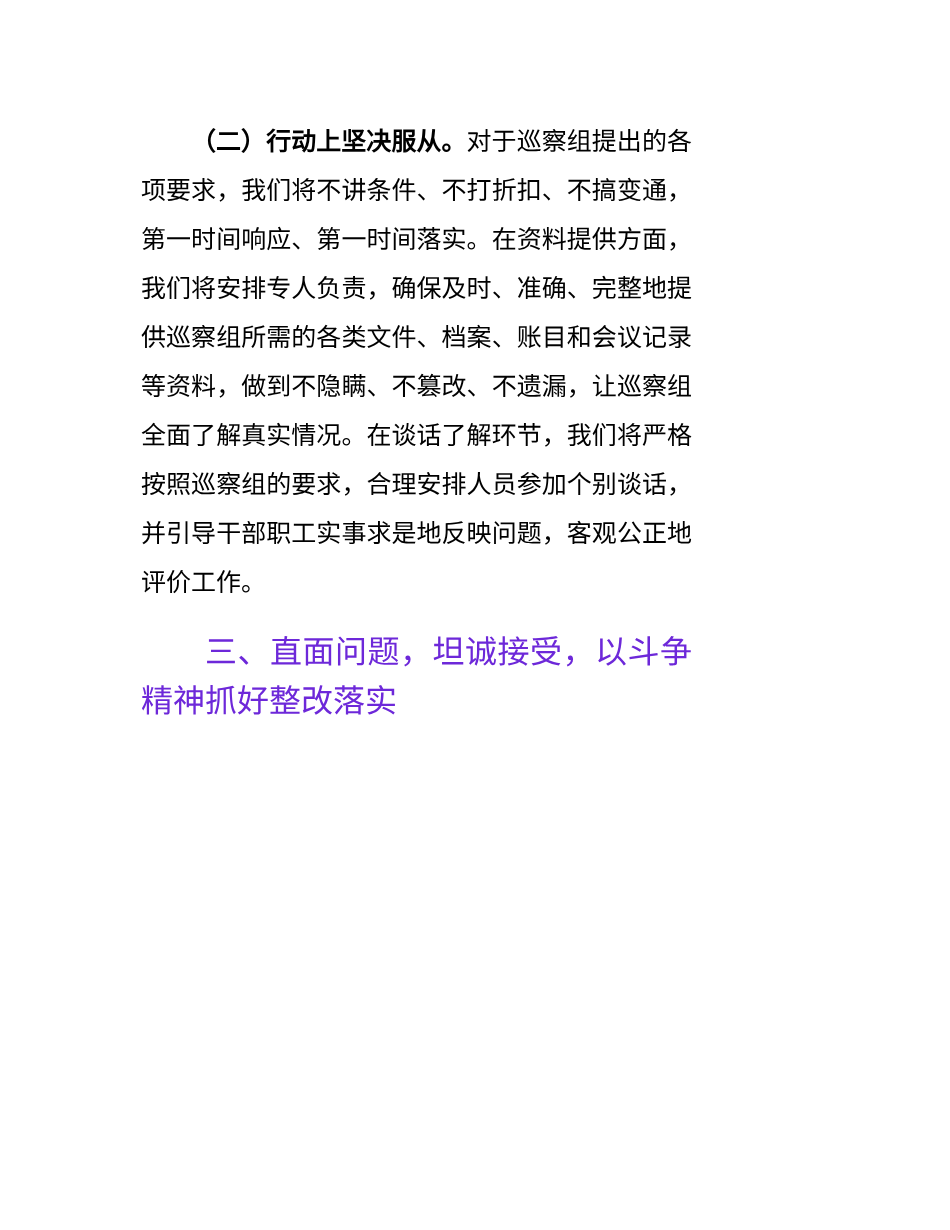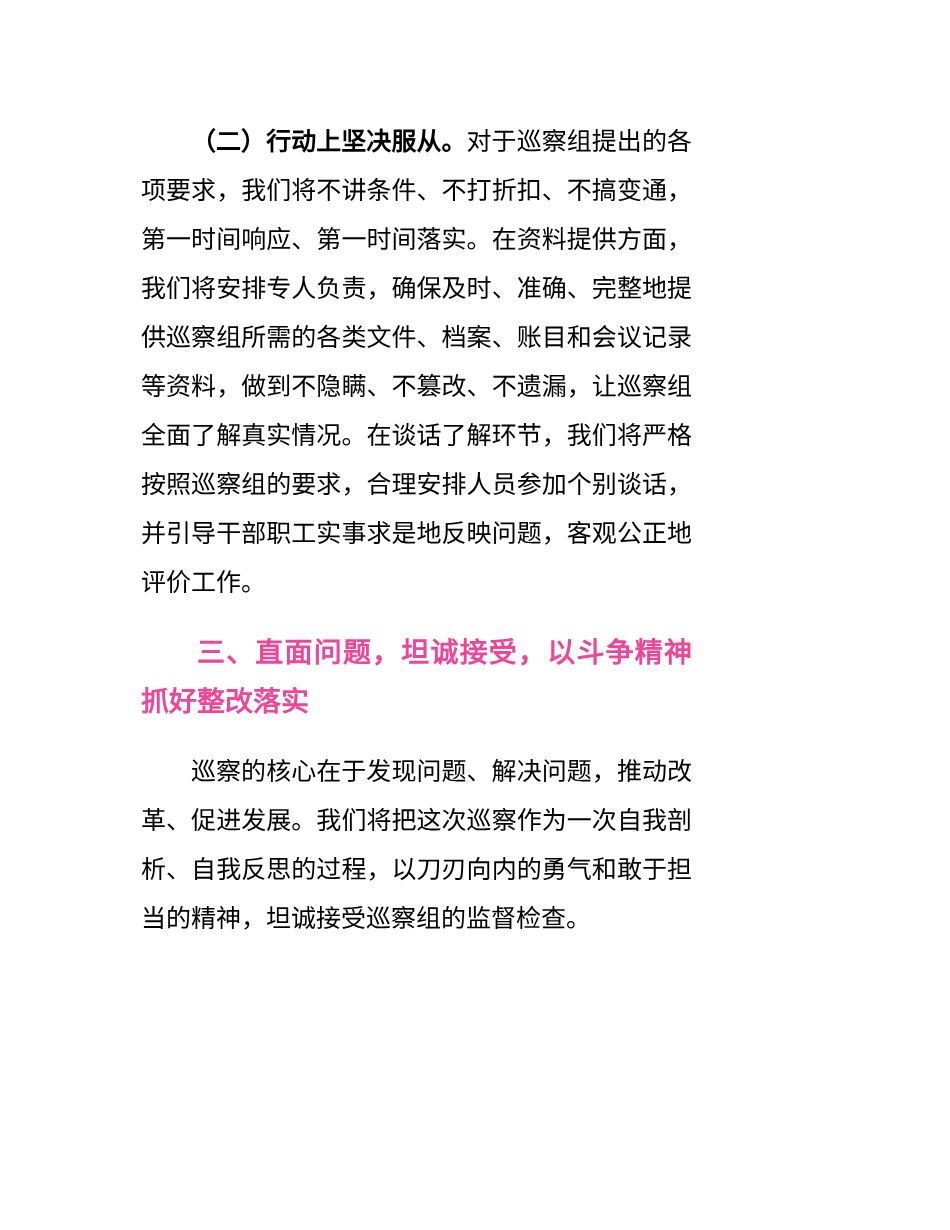--- a/index.html
+++ b/index.html
@@ -25,35 +25,34 @@
     text-indent: 2em;
     margin: 0 0 21px 0;
     letter-spacing: 0;
     color: #000000;
   }
   .para .lead {
     font-family: "Liberation Sans", sans-serif;
     font-weight: 700;
   }
   .heading {
-    font-size: 28px;
+    font-size: 32px;
     line-height: 49px;
     text-indent: 2em;
     text-align: justify;
     font-family: "Liberation Sans", sans-serif;
-    font-weight: 700;
+    font-weight: 400;
     margin: 0 0 21px 0;
-    color: #ec4899;
+    color: #6d28d9;
   }
 </style>
 </head>
 <body>
 
 <div class="page">
 
   <p class="para"><span class="lead">（二）行动上坚决服从。</span><span>对于巡察组提出的各项要求，我们将不讲条件、不打折扣、不搞变通，第一时间响应、第一时间落实。在资料提供方面，我们将安排专人负责，确保及时、准确、完整地提供巡察组所需的各类文件、档案、账目和会议记录等资料，做到不隐瞒、不篡改、不遗漏，让巡察组全面了解真实情况。在谈话了解环节，我们将严格按照巡察组的要求，合理安排人员参加个别谈话，并引导干部职工实事求是地反映问题，客观公正地评价工作。</span></p>
 
 
   <h2 class="heading">三、直面问题，坦诚接受，以斗争精神抓好整改落实</h2>
 
-  <p class="para"><span>巡察的核心在于发现问题、解决问题，推动改革、促进发展。我们将把这次巡察作为一次自我剖析、自我反思的过程，以刀刃向内的勇气和敢于担当的精神，坦诚接受巡察组的监督检查。</span></p>
 
 </div>
 
 </body></html>

